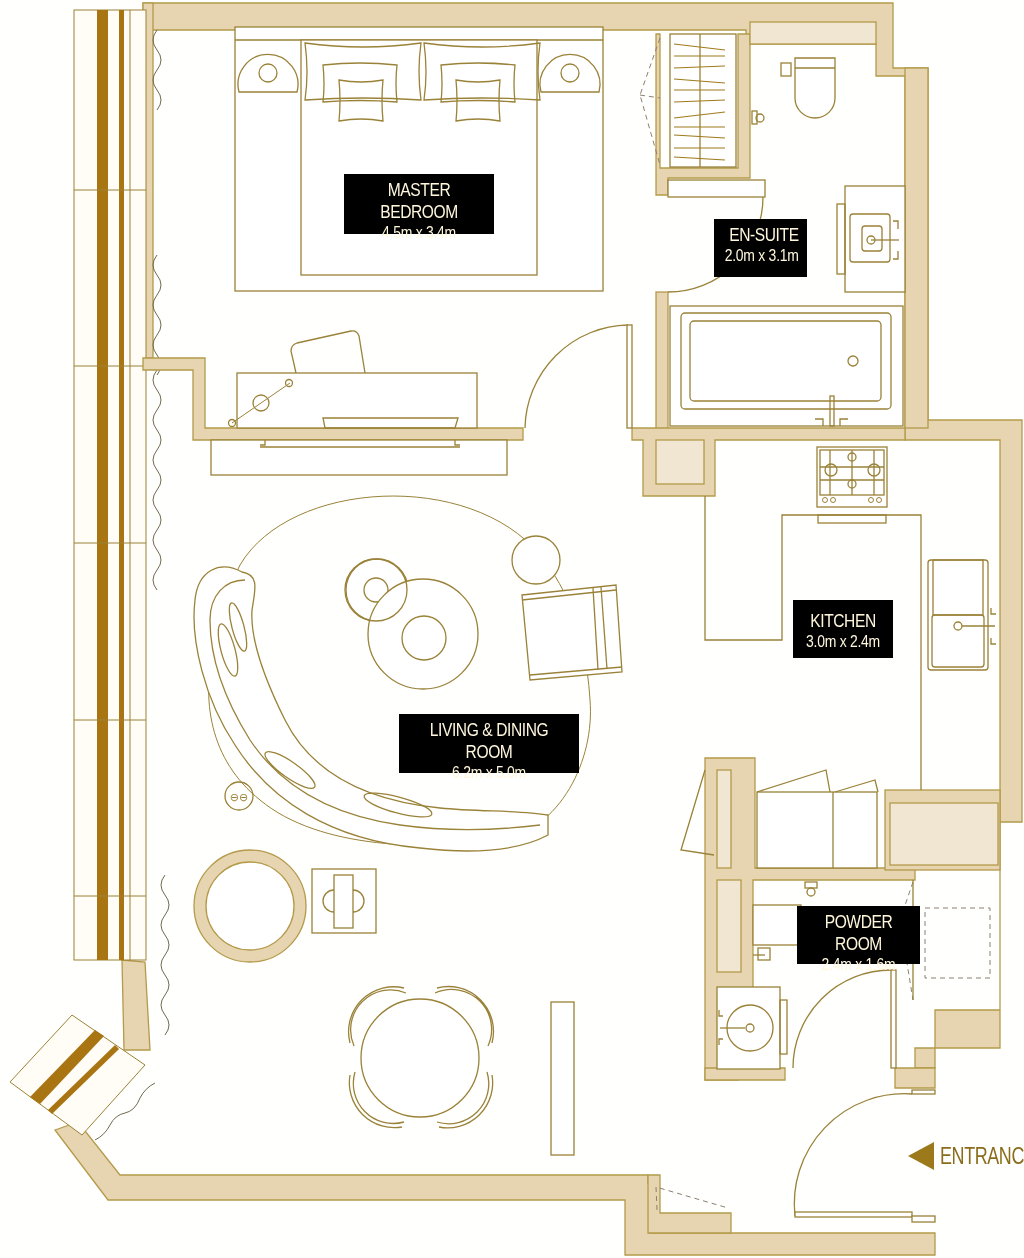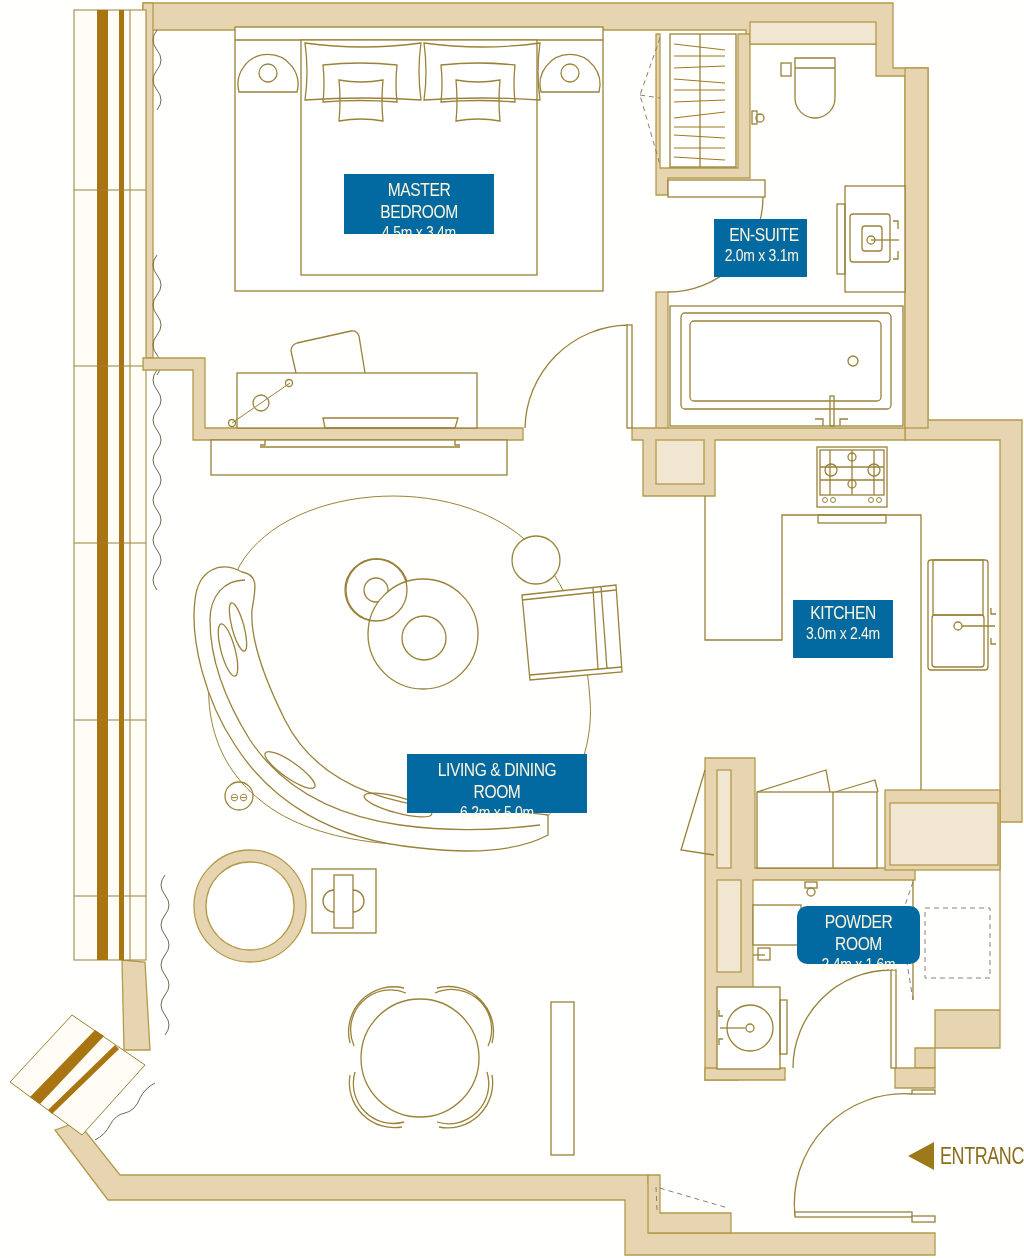--- a/index.html
+++ b/index.html
@@ -6,21 +6,21 @@
   #plan-wrap { position:relative; width:1024px; height:1258px; overflow:hidden; background:#fffffe; }
   svg { position:absolute; left:0; top:0; }
   .wall { fill:#e6d5b0; stroke:#b49a4a; stroke-width:1.3; }
   .wall-light { fill:#f0e6d2; stroke:#b49a4a; stroke-width:1.3; }
   .ln { fill:none; stroke:#9a8238; stroke-width:1.3; }
   .ln-thin { fill:none; stroke:#9a8238; stroke-width:1; }
   .ln-fill { fill:#ffffff; stroke:#9a8238; stroke-width:1.3; }
   .dash { fill:none; stroke:#8a8070; stroke-width:1; stroke-dasharray:5 4; }
   .glass { fill:#a87512; }
   .curtain { fill:none; stroke:#6f6a50; stroke-width:1; }
-  .label-box { position:absolute; background:#0369a1; color:#fff7dc; text-align:center;
+  .label-box { position:absolute; background:#000000; color:#fff7dc; text-align:center;
     font-family:"Liberation Sans", sans-serif; line-height:1.15; }
   .label-name { display:block; font-size:19px; letter-spacing:-0.5px; transform:scaleX(0.82); transform-origin:center; }
   .label-dim { display:block; font-size:17px; letter-spacing:-0.3px; transform:scaleX(0.82); transform-origin:center; }
   #entrance { position:absolute; left:908px; top:1142px; display:flex; align-items:center; gap:6px; }
   #entrance .arrow { width:0; height:0; border-top:14px solid transparent; border-bottom:14px solid transparent; border-right:26px solid #9c7a1c; }
   #entrance .txt { font-family:"Liberation Sans", sans-serif; font-size:23px; color:#8a6c1a; transform:scaleX(0.78); transform-origin:left center; letter-spacing:-0.5px; }
 </style>
 </head>
 <body>
 
@@ -286,31 +286,31 @@
 <div class="label-box" style="left:344px;top:174px;width:150px;height:60px;padding-top:5px;box-sizing:border-box;">
   <span class="label-name">MASTER BEDROOM</span>
   <span class="label-dim">4.5m x 3.4m</span>
 </div>
 
 <div class="label-box" style="left:714px;top:219px;width:93px;height:58px;padding-top:5px;box-sizing:border-box;text-align:right;">
   <span class="label-name">EN-SUITE</span>
   <span class="label-dim">2.0m x 3.1m</span>
 </div>
 
-<div class="label-box" style="left:793px;top:600px;width:100px;height:58px;padding-top:2px;box-sizing:border-box;">
+<div class="label-box" style="left:793px;top:600px;width:100px;height:58px;padding-top:10px;box-sizing:border-box;">
   <span class="label-name">KITCHEN</span>
   <span class="label-dim">3.0m x 2.4m</span>
 </div>
 
-<div class="label-box" style="left:399px;top:754px;width:180px;height:59px;padding-top:5px;box-sizing:border-box;margin-left:8px;">
+<div class="label-box" style="left:399px;top:714px;width:180px;height:59px;padding-top:5px;box-sizing:border-box;">
   <span class="label-name">LIVING &amp; DINING ROOM</span>
   <span class="label-dim">6.2m x 5.0m</span>
 </div>
 
-<div class="label-box" style="left:797px;top:906px;width:123px;height:58px;padding-top:5px;box-sizing:border-box;border-radius:10px;">
+<div class="label-box" style="left:797px;top:906px;width:123px;height:58px;padding-top:5px;box-sizing:border-box;">
   <span class="label-name">POWDER ROOM</span>
   <span class="label-dim">2.4m x 1.6m</span>
 </div>
 
 <div id="entrance">
   <span class="arrow"></span>
   <span class="txt">ENTRANCE</span>
 </div>
 </div>
 

